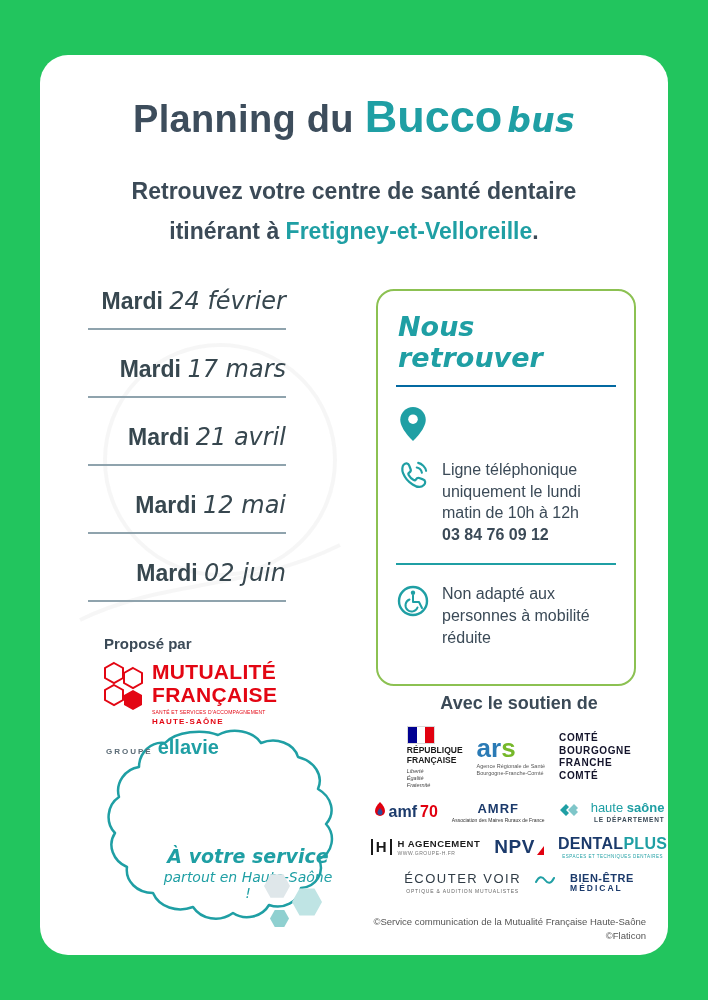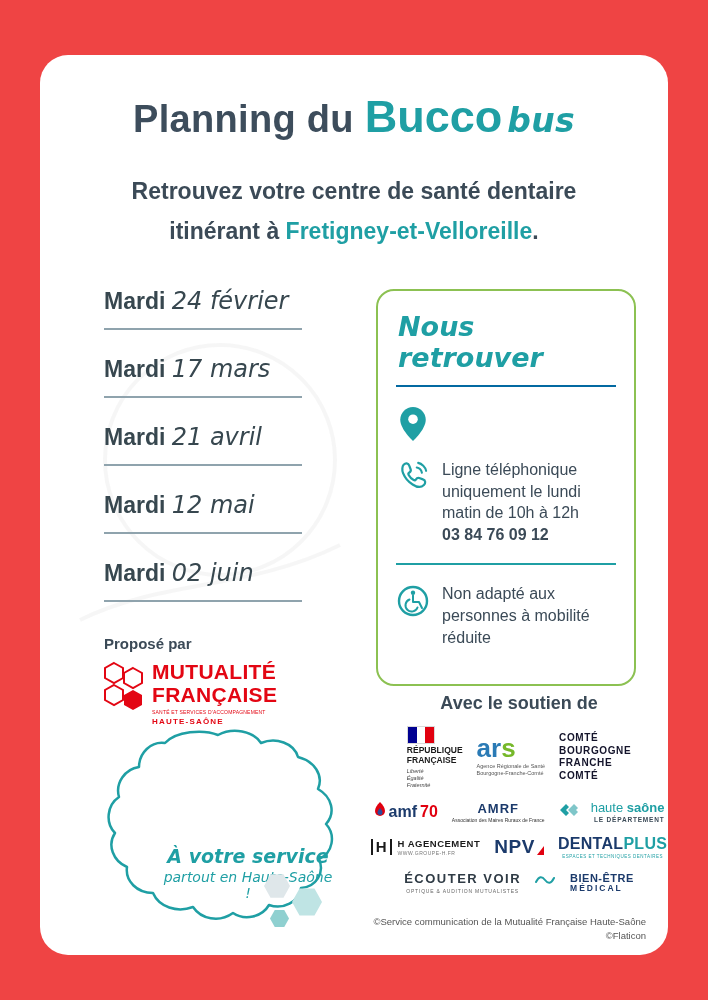--- a/index.html
+++ b/index.html
@@ -1,36 +1,36 @@
 <!DOCTYPE html>
 <html><head>
 <meta charset="utf-8">
 <style>
   * { margin:0; padding:0; box-sizing:border-box; }
   html,body { width:708px; height:1000px; }
   body { font-family:"Liberation Sans", sans-serif; background:#a6d9da; }
-  .page { position:relative; width:708px; height:1000px; background:#ef4444; overflow:hidden; }
+  .page { position:relative; width:708px; height:1000px; background:#22c55e; overflow:hidden; }
   .card { position:absolute; left:40px; top:55px; width:628px; height:900px; background:#ffffff; border-radius:28px; }
 
   
   .watermark { position:absolute; left:10px; top:235px; z-index:0; opacity:.55; }
 
   
   .title { position:absolute; top:36px; left:0; width:100%; text-align:center;
            color:#3d4d5c; font-size:38px; font-weight:700; letter-spacing:.3px; z-index:2; }
   .title .brand { color:#1f9fa4; font-size:45px; font-weight:800; letter-spacing:0; }
   .title .brand-suffix { color:#1f9fa4; font-size:33px; font-weight:600; font-style:italic;
            font-family:"DejaVu Sans", sans-serif; margin-left:5px; }
 
   .subtitle { position:absolute; top:116px; left:0; width:100%; text-align:center;
            color:#3b4a57; font-size:23px; font-weight:600; line-height:1.75; z-index:2; }
   .subtitle .loc { color:#1f9fa4; font-weight:800; }
 
   
-  .dates { position:absolute; left:64px; top:232px; width:198px; z-index:2; }
+  .dates { position:absolute; left:48px; top:232px; width:198px; z-index:2;text-align:right; }
   .date-item { border-bottom:2px solid #8fa3ad; padding-bottom:13px; margin-bottom:25px;
            color:#37474f; font-size:23px; white-space:nowrap; }
   .date-item .day { font-weight:800; }
   .date-item .dval { font-family:"DejaVu Sans", sans-serif; font-style:italic; font-size:24px; }
 
   
   .info-box { position:absolute; left:336px; top:234px; width:260px; min-height:370px;
            border:2px solid #8cc152; border-radius:18px; padding:16px 18px 18px; background:#fff; z-index:2; }
   .info-title { color:#1f9fa4; font-size:27px; font-weight:700; font-style:italic;
            font-family:"DejaVu Sans", sans-serif; padding:4px 0 12px 2px;
@@ -106,21 +106,21 @@
   .npv-name { font-size:19px; font-weight:900; color:#1b3a6b; letter-spacing:.5px; }
   .npv-accent { display:inline-block; width:0; height:0; border-left:7px solid transparent;
             border-bottom:9px solid #e1000f; margin:0 0 3px 2px; }
 
   .logo-dental { text-align:center; }
   .dental-name { font-size:16px; font-weight:900; letter-spacing:.3px; }
   .dental-1 { color:#1b3a6b; } .dental-2 { color:#1f9fa4; }
   .dental-sub { font-size:4.5px; color:#1f9fa4; letter-spacing:.5px; margin-top:1px; }
 
   .logo-ev { text-align:center; }
-  .ev-name { font-size:13px; font-weight:700; color:#2f3b45; letter-spacing:1.5px; }
+  .ev-name { font-size:13px; font-weight:400; color:#2f3b45; letter-spacing:1.5px; }
   .ev-sub { font-size:5px; color:#666; letter-spacing:.8px; margin-top:2px; }
 
   .logo-bem { display:flex; align-items:center; gap:9px; }
   .bem-text { line-height:1.1; }
   .bem-1 { font-size:11px; font-weight:800; color:#1b3a6b; letter-spacing:.5px; }
   .bem-2 { font-size:8.5px; font-weight:600; color:#1b3a6b; letter-spacing:2px; }
 
   .footer { position:absolute; right:22px; bottom:12px; text-align:right;
             font-size:9.5px; color:#555; line-height:1.45; z-index:3; }
 </style>
@@ -225,20 +225,23 @@
             <path d="M29 29l9 5v10l-9 5-9-5V34z" fill="#e30613"></path>
           </svg>
         </span>
         <div>
           <div class="mutualite-text">MUTUALITÉ</div>
           <div class="mutualite-text">FRANÇAISE</div>
           <div class="mutualite-tagline">SANTÉ ET SERVICES D'ACCOMPAGNEMENT</div>
           <div class="mutualite-region">HAUTE-SAÔNE</div>
         </div>
       </div>
+      <div class="ellavie">
+        <span class="groupe">GROUPE</span><span class="name">ellavie</span>
+      </div>
     </div>
 
     <div class="map">
       <svg width="300" height="225" viewBox="0 0 300 225">
         <path d="M150 8 C165 0 185 4 193 16 C208 10 226 16 230 30 C246 34 256 48 250 62 C264 70 268 86 258 97 C268 108 265 126 251 132 C257 146 248 160 233 161 C231 175 215 183 201 178 C194 190 177 194 165 186 C151 196 133 192 125 180 C109 186 91 180 85 166 C69 166 57 154 59 140 C45 134 39 118 47 106 C37 96 39 78 51 70 C47 56 57 42 71 40 C71 26 83 14 97 16 C108 4 135 2 150 8 Z" fill="none" stroke="#1f9fa4" stroke-width="2.5" stroke-linejoin="round"></path>
       </svg>
       <div class="map-text">
         <div class="l1">À votre service</div>
         <div class="l2">partout en Haute-Saône !</div>
       </div>

